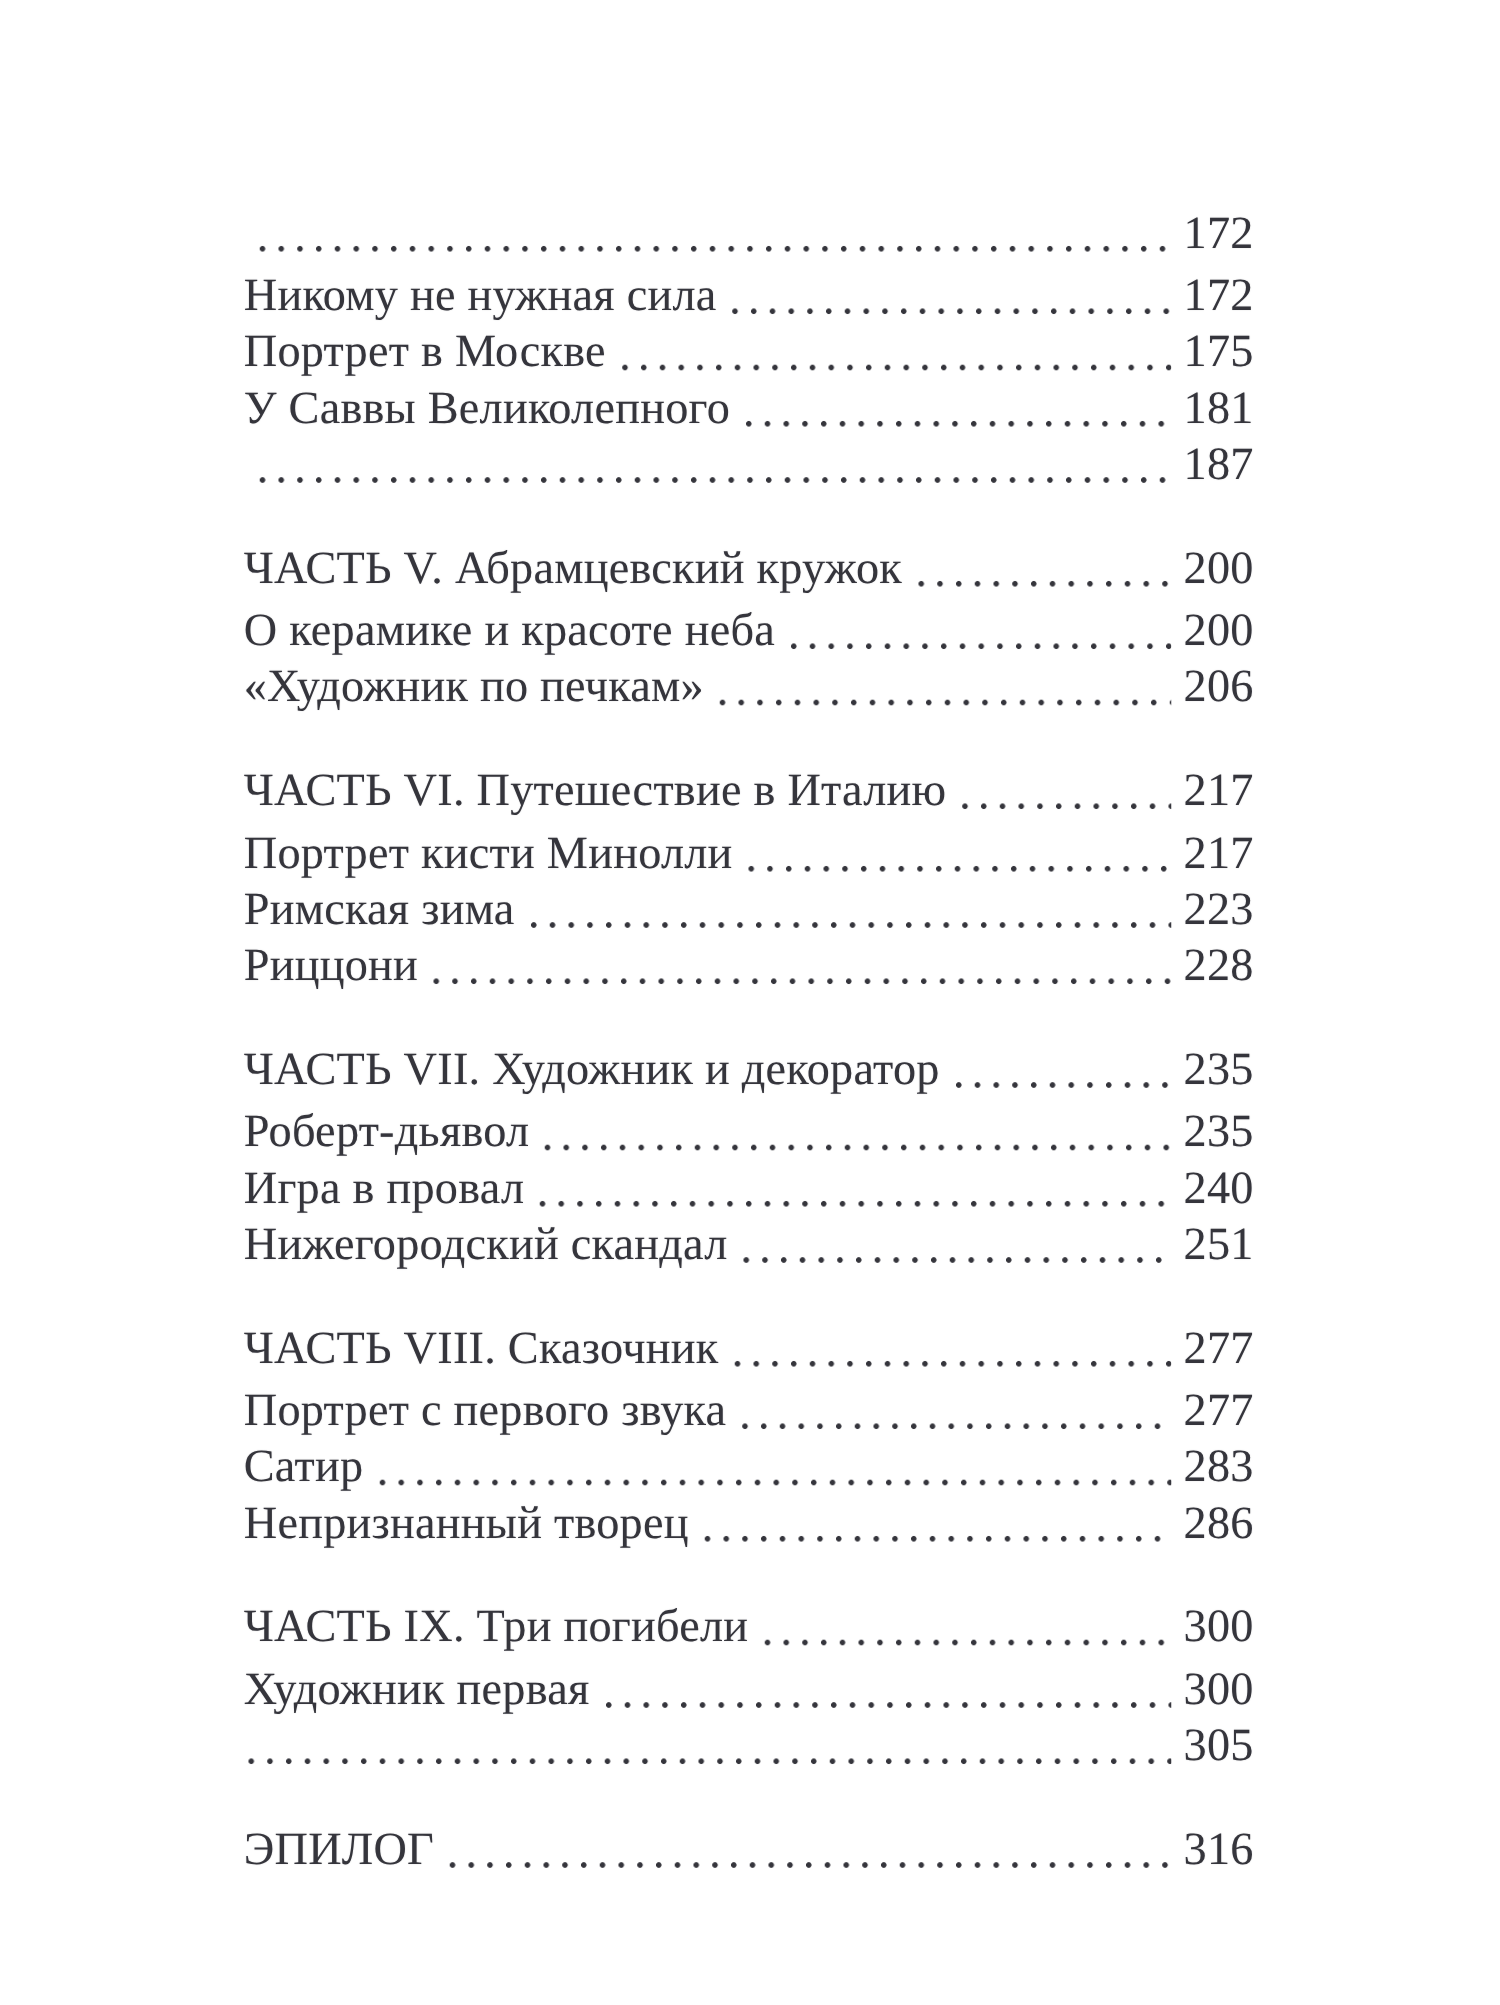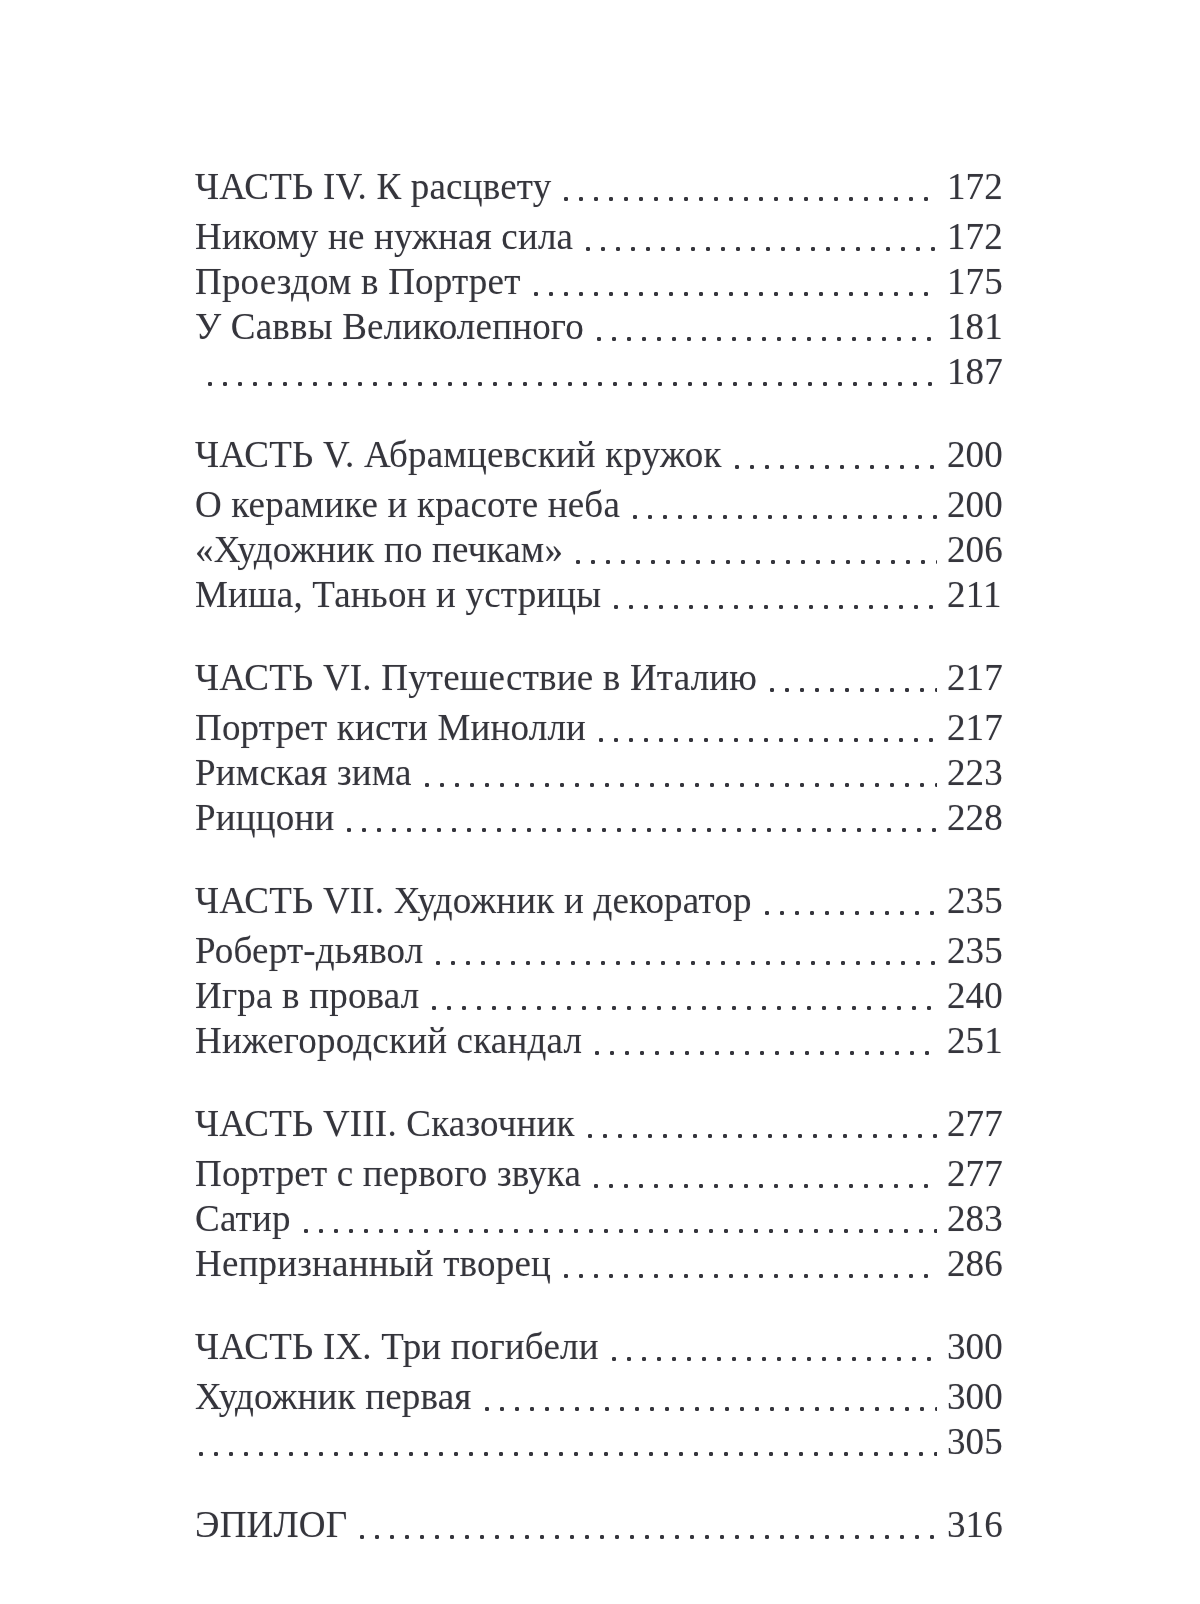--- a/index.html
+++ b/index.html
@@ -62,31 +62,30 @@
     text-align:left;
   }
 </style>
 </head>
 <body>
 
 <div class="page">
   <div class="toc">
       <div class="toc-group">
         <div class="toc-row part">
-          <span class="title">ЧАСТЬ IV. К расцвету</span>
           <span class="leader"></span>
           <span class="pagenum">172</span>
         </div>
         <div class="toc-row">
           <span class="title">Никому не нужная сила</span>
           <span class="leader"></span>
           <span class="pagenum">172</span>
         </div>
         <div class="toc-row">
-          <span class="title">Проездом в Портрет</span>
+          <span class="title">Портрет в Москве</span>
           <span class="leader"></span>
           <span class="pagenum">175</span>
         </div>
         <div class="toc-row">
           <span class="title">У Саввы Великолепного</span>
           <span class="leader"></span>
           <span class="pagenum">181</span>
         </div>
         <div class="toc-row">
           <span class="leader"></span>
@@ -101,25 +100,20 @@
         </div>
         <div class="toc-row">
           <span class="title">О керамике и красоте неба</span>
           <span class="leader"></span>
           <span class="pagenum">200</span>
         </div>
         <div class="toc-row">
           <span class="title">«Художник по печкам»</span>
           <span class="leader"></span>
           <span class="pagenum">206</span>
-        </div>
-        <div class="toc-row">
-          <span class="title">Миша, Таньон и устрицы</span>
-          <span class="leader"></span>
-          <span class="pagenum">211</span>
         </div>
       </div>
       <div class="toc-group">
         <div class="toc-row part">
           <span class="title">ЧАСТЬ VI. Путешествие в Италию</span>
           <span class="leader"></span>
           <span class="pagenum">217</span>
         </div>
         <div class="toc-row">
           <span class="title">Портрет кисти Минолли</span>

